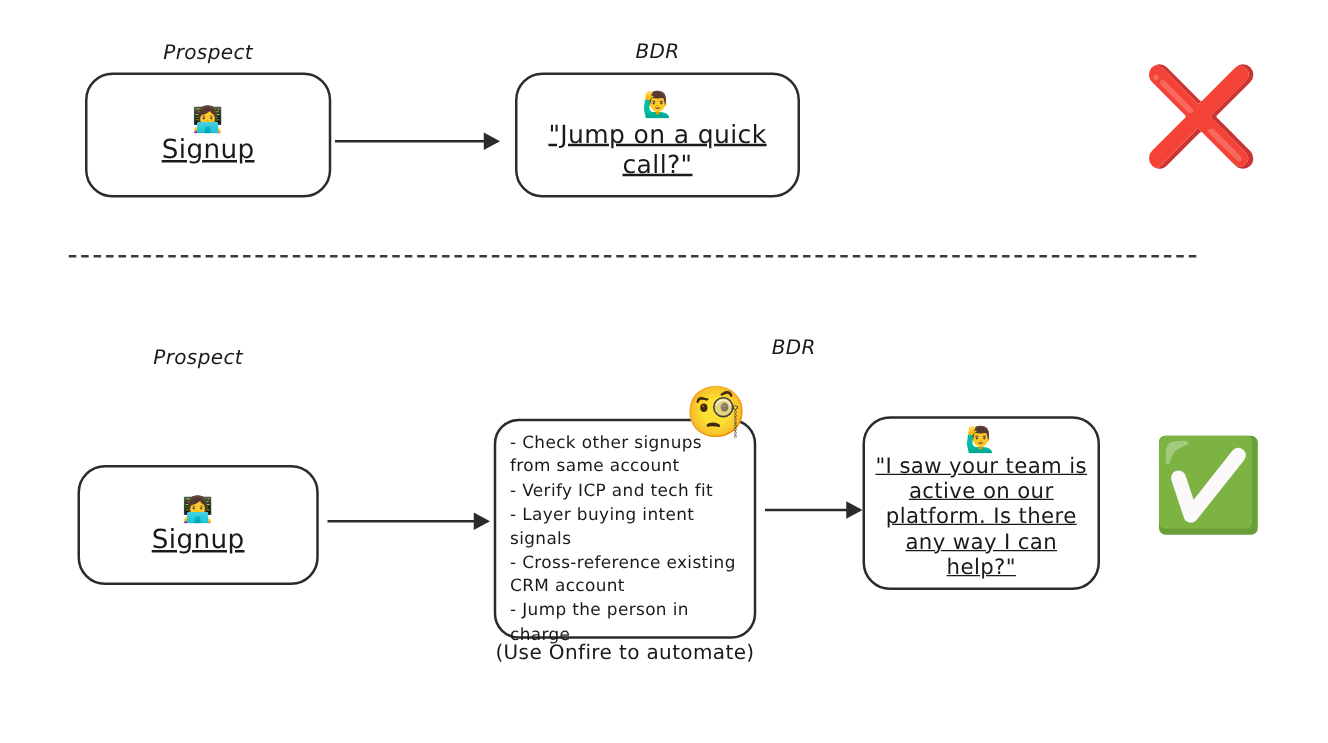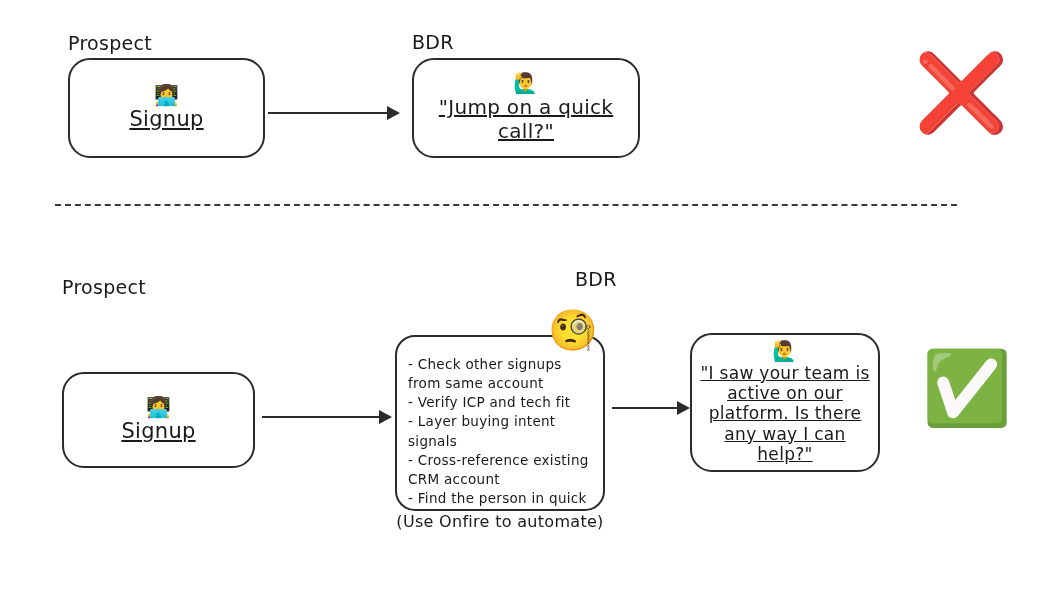--- a/index.html
+++ b/index.html
@@ -16,24 +16,25 @@
     overflow: hidden;
   }
   .hand {
     font-family: "DejaVu Sans", sans-serif;
     color: #1a1a1a;
     letter-spacing: 0.3px;
   }
   
   .role-label {
     position: absolute;
-    font-size: 19px;
+    font-size: 16px;
     color: #1a1a1a;
     white-space: nowrap;
-    text-align: left;
+    text-align: center;
+    font-style: italic;
   }
   
   .box {
     position: absolute;
     box-sizing: border-box;
     background: #ffffff;
     border: 2px solid #2b2b2b;
     border-radius: 22px;
     display: flex;
     flex-direction: column;
@@ -152,21 +153,21 @@
     <div class="box-text hand">Signup</div>
   </div>
 
   <div class="arrow" style="left:262px; top:416px; width:128px;"></div>
 
   <div class="checklist" style="left:395px; top:335px; width:210px; height:176px;">
     <div class="checklist-line hand">- Check other signups from same account</div>
     <div class="checklist-line hand">- Verify ICP and tech fit</div>
     <div class="checklist-line hand">- Layer buying intent signals</div>
     <div class="checklist-line hand">- Cross-reference existing CRM account</div>
-    <div class="checklist-line hand">- Find the person in quick</div>
+    <div class="checklist-line hand">- Jump the person in charge</div>
   </div>
 
   <div class="emoji-badge" style="left:548px; top:310px;">🧐</div>
 
   <div class="arrow" style="left:612px; top:407px; width:76px;"></div>
 
   <div class="box" style="left:690px; top:333px; width:190px; height:139px;">
     <div class="box-emoji">🙋‍♂️</div>
     <div class="box-text quote-text hand" style="max-width:176px; font-size:17px;">"I saw your team is active on our platform. Is there any way I can help?"</div>
   </div>

